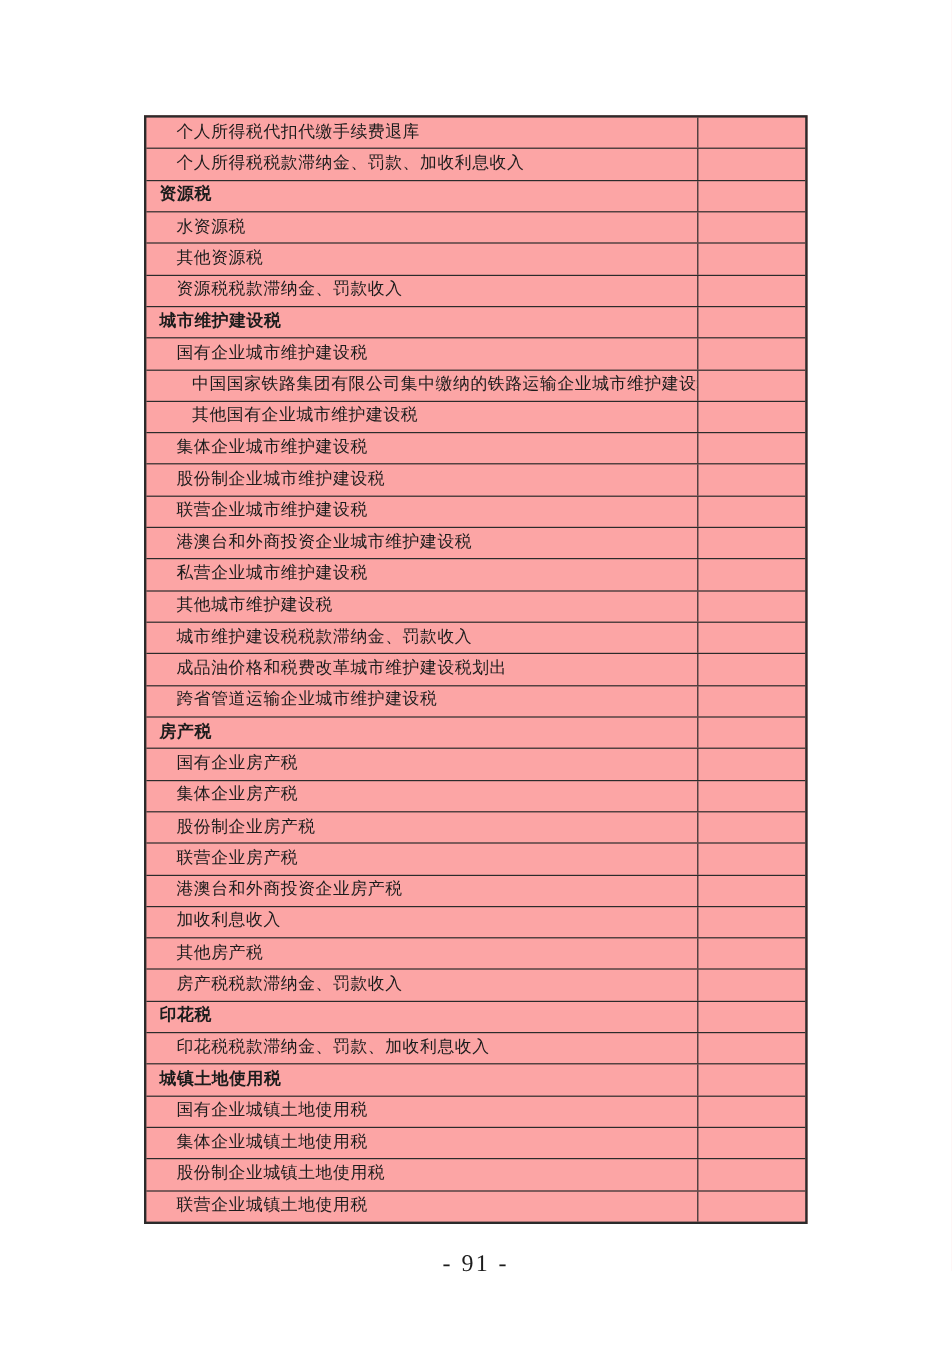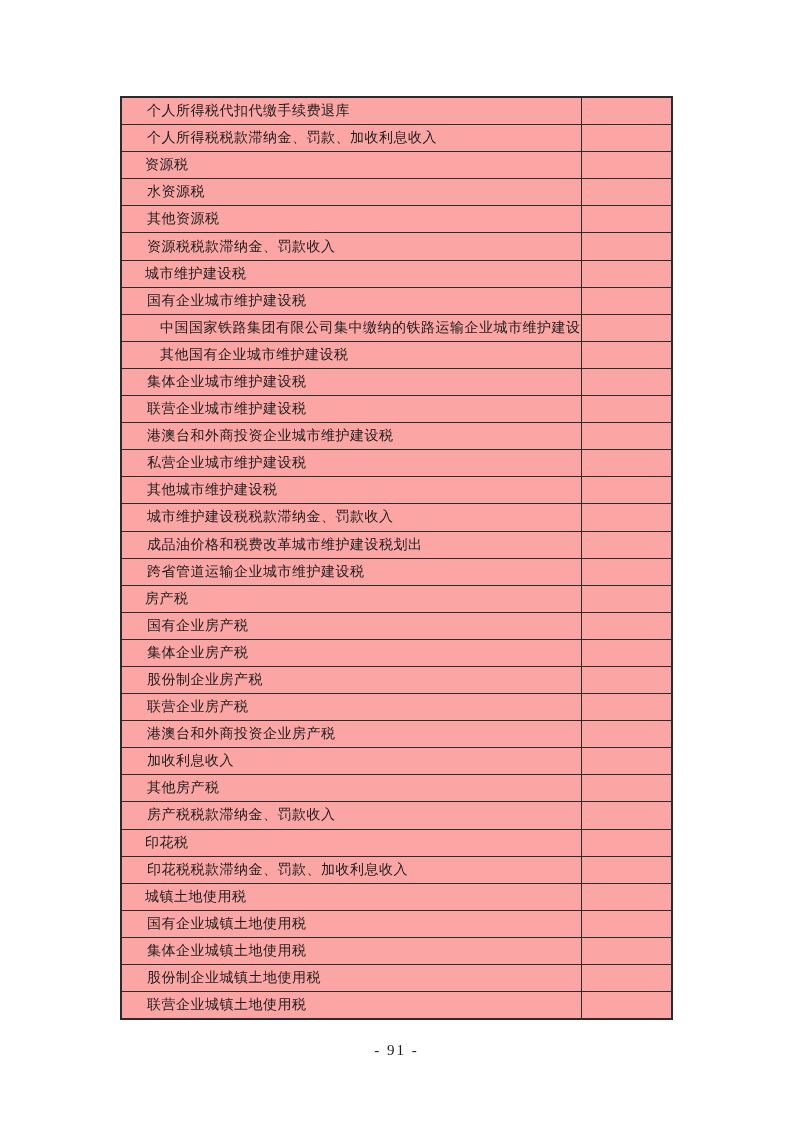--- a/index.html
+++ b/index.html
@@ -49,30 +49,30 @@
     overflow: hidden;
   }
   .cell-label {
     flex: 1 1 auto;
   }
   .cell-value {
     width: 90px;
     flex: 0 0 90px;
     border-left: 1px solid #2b2b2b;
   }
-  .lv0 { padding-left: 23px; }
+  .lv0 { padding-left: 11px; font-weight: bold; }
   .lv1 { padding-left: 25px; }
   .lv2 { padding-left: 38px; }
   .page-number {
     position: absolute;
     top: 1042px;
     left: 0;
     width: 100%;
     text-align: center;
-    font-size: 15px;
+    font-size: 20px;
     letter-spacing: 2px;
     color: #1c1c1c;
   }
 </style>
 </head>
 <body>
 
 <div class="page">
   <div class="tax-table">
       <div class="row">
@@ -113,20 +113,24 @@
       </div>
       <div class="row">
         <div class="cell cell-label lv2">其他国有企业城市维护建设税</div>
         <div class="cell cell-value"></div>
       </div>
       <div class="row">
         <div class="cell cell-label lv1">集体企业城市维护建设税</div>
         <div class="cell cell-value"></div>
       </div>
       <div class="row">
+        <div class="cell cell-label lv1">股份制企业城市维护建设税</div>
+        <div class="cell cell-value"></div>
+      </div>
+      <div class="row">
         <div class="cell cell-label lv1">联营企业城市维护建设税</div>
         <div class="cell cell-value"></div>
       </div>
       <div class="row">
         <div class="cell cell-label lv1">港澳台和外商投资企业城市维护建设税</div>
         <div class="cell cell-value"></div>
       </div>
       <div class="row">
         <div class="cell cell-label lv1">私营企业城市维护建设税</div>
         <div class="cell cell-value"></div>

